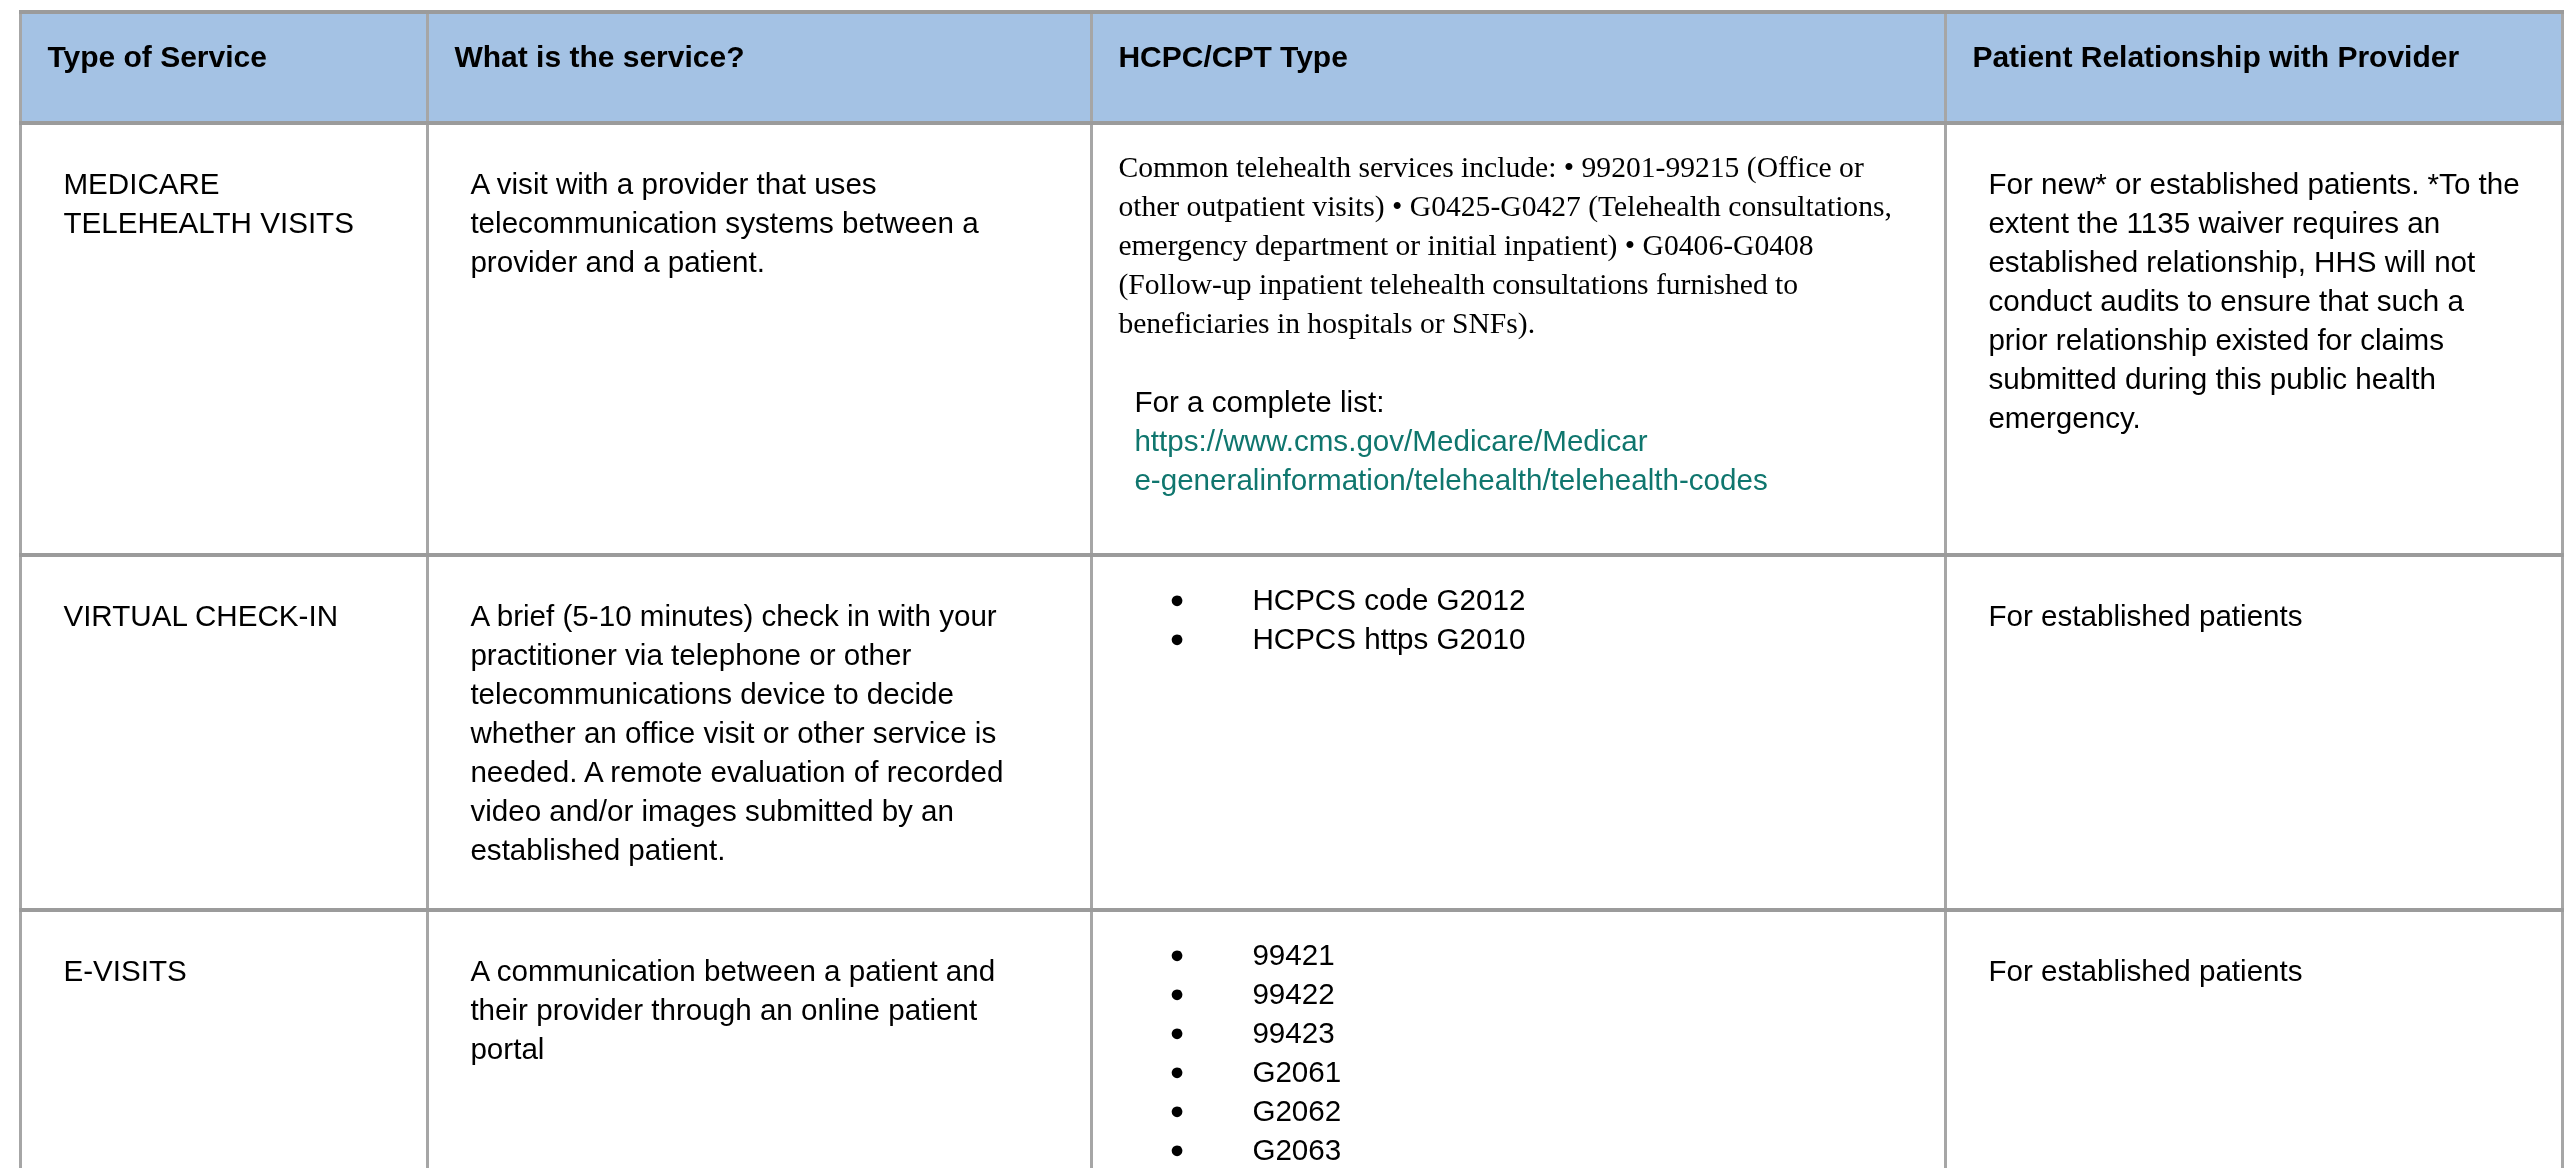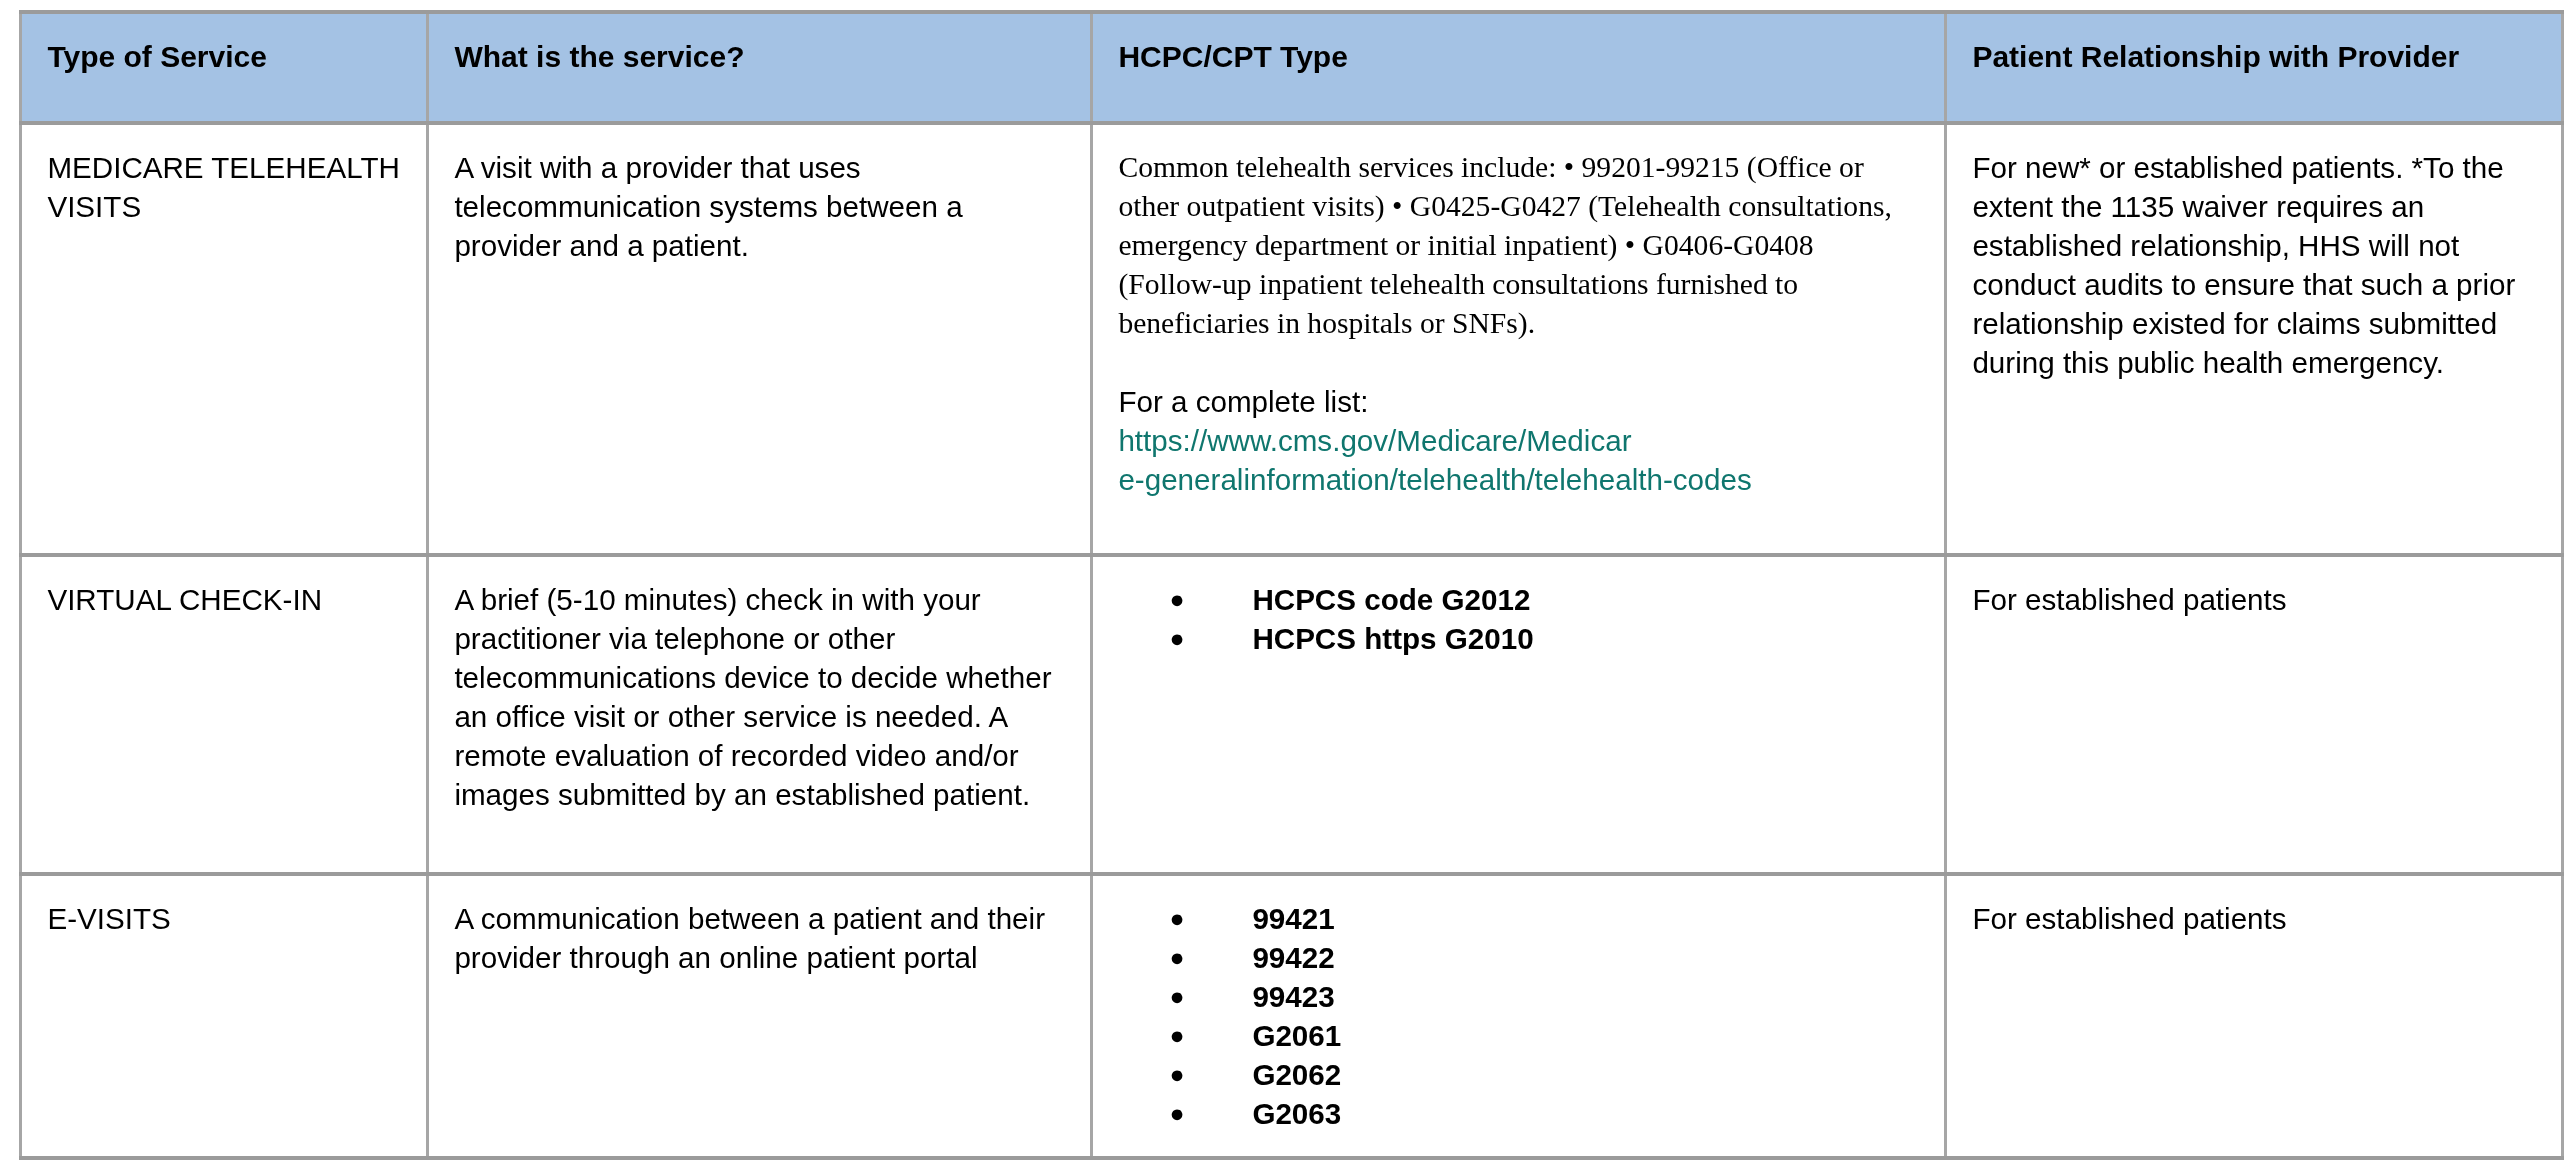--- a/index.html
+++ b/index.html
@@ -42,36 +42,35 @@
     vertical-align: top;
     text-align: left;
     padding: 23px 25px;
     overflow: hidden;
   }
   .svc-table thead th {
     background: #a4c2e4;
     font-weight: 700;
     font-size: 30px;
   }
-  .cell-text p { margin: 0; }
+  .cell-text p { margin: 16px; }
   .para-gap { margin: 0 0 39px 0 !important; font-family: Liberation Serif, serif; }
   a.doc-link {
     color: #0f766e;
     text-decoration: none;
     cursor: pointer;
   }
   ul.codes {
     list-style: none;
     margin: 0;
     padding: 0;
   }
   ul.codes li {
     position: relative;
     padding-left: 134px;
-    font-weight: bold;
   }
   ul.codes li::before {
     content: "\25CF";
     position: absolute;
     left: 51px;
     top: 0;
     font-size: 25px;
     line-height: 39px;
   }
 </style>

